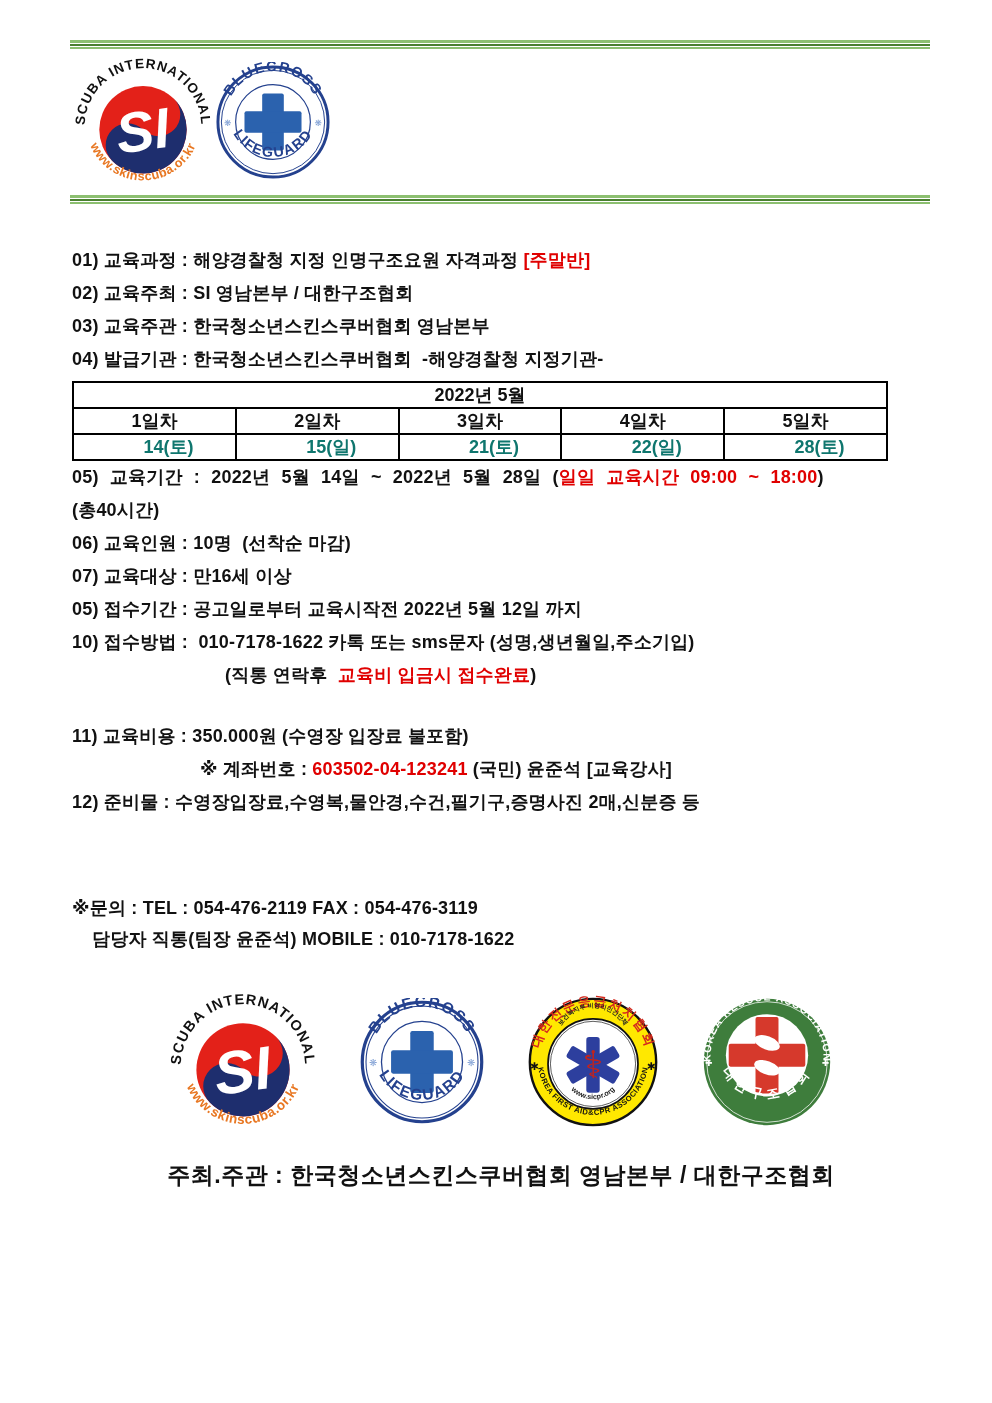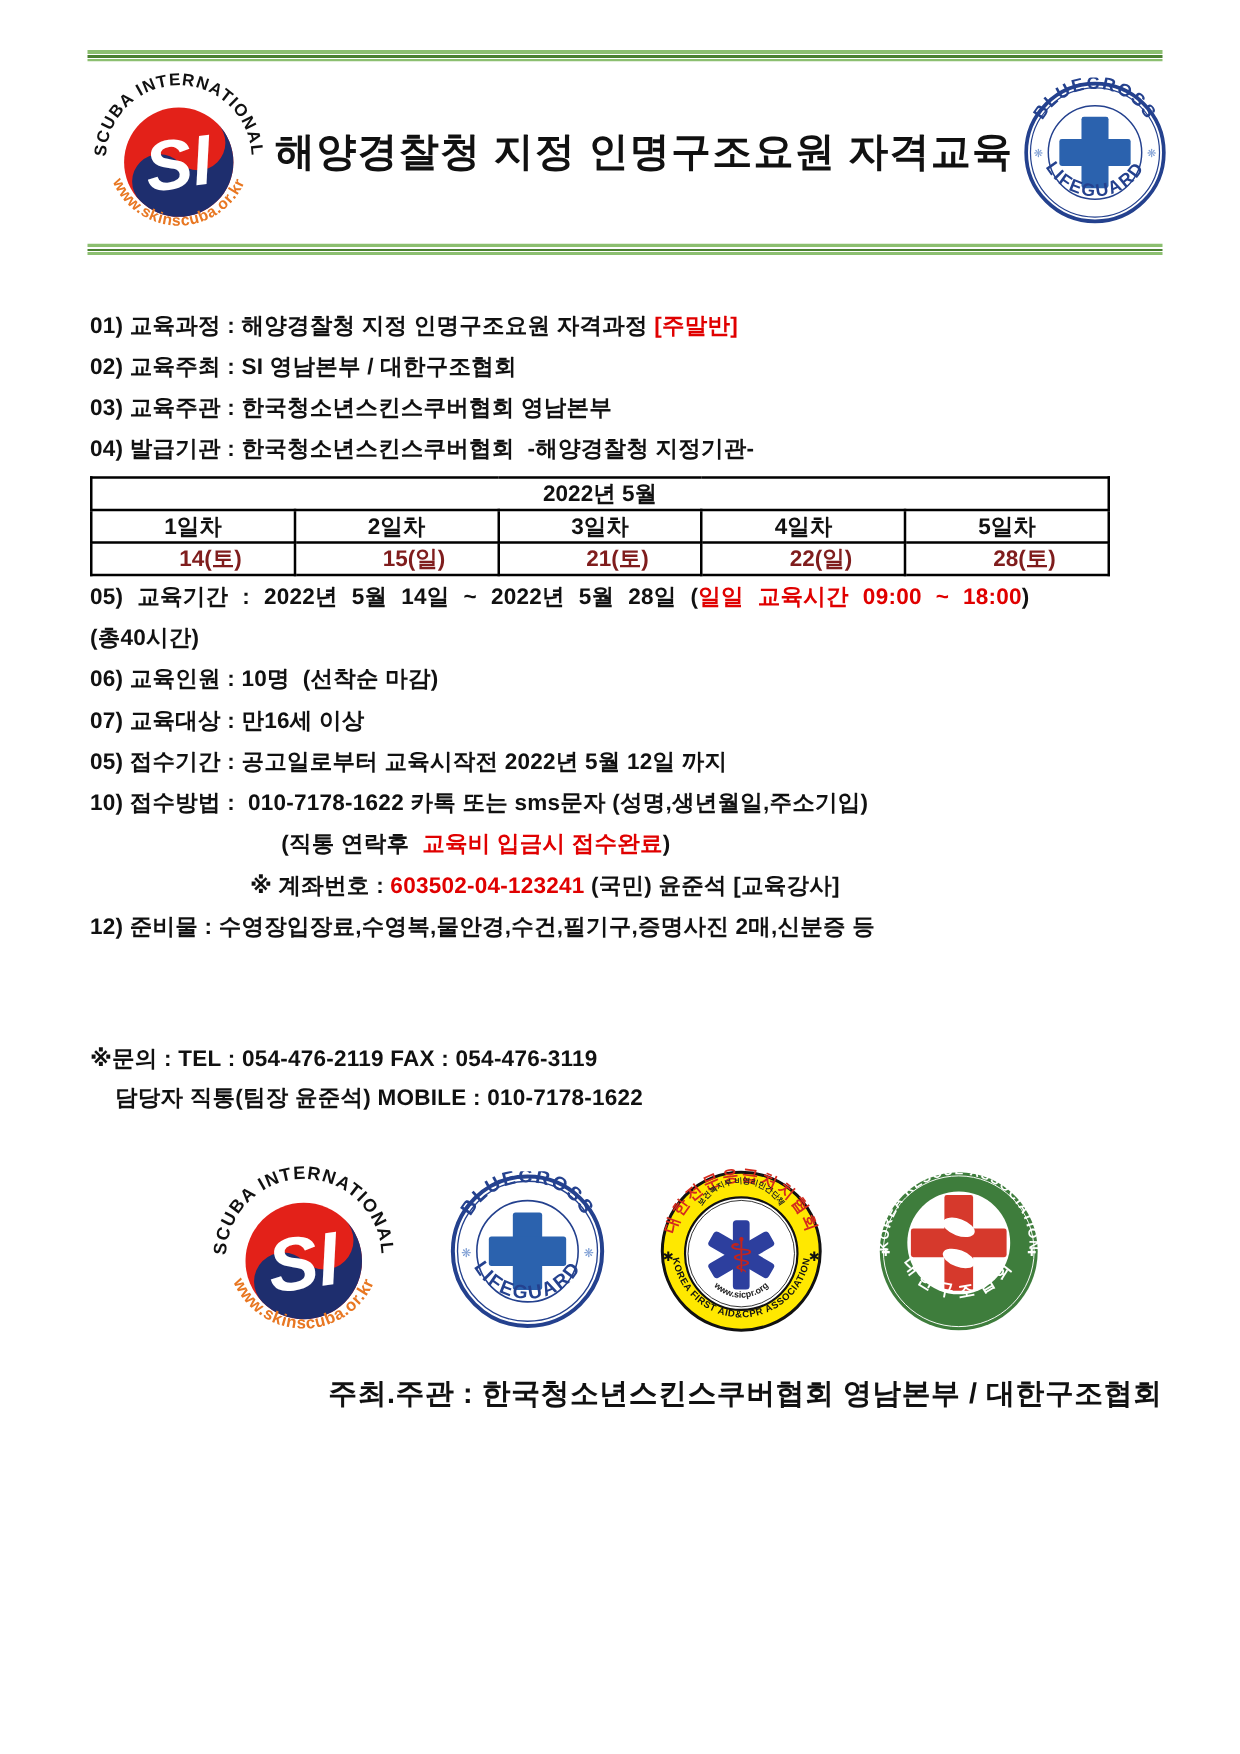--- a/index.html
+++ b/index.html
@@ -31,28 +31,28 @@
   .right-note{ text-align:left; padding-right:28px; }
   .sub-indent-a{ padding-left:153px; }
   .sub-indent-b{ padding-left:128px; }
   .gap-lg{ margin-top:28px; }
 
   table.schedule{ width:816px; border-collapse:collapse; margin-top:5px; table-layout:fixed; }
   table.schedule td{
     border:2px solid #000; text-align:center; vertical-align:middle;
     font-size:18px; font-weight:bold; height:25px; padding:0;
   }
-  table.schedule td.date{ color:#7f1d1d;padding-left:28px; }
+  table.schedule td.date{ color:#0f766e;padding-left:28px; }
 
   .contact{ margin-top:74px; }
   .contact .line{ line-height:31px; }
   .contact-line2{ padding-left:20px; }
 
   .logo-row{ margin-top:34px; display:flex; justify-content:center; align-items:center; gap:40px; }
-  .footer-line{ margin-top:26px; text-align:right; font-size:23px; font-weight:bold; letter-spacing:0.5px; white-space:pre-wrap; }
+  .footer-line{ margin-top:26px; text-align:center; font-size:23px; font-weight:bold; letter-spacing:0.5px; white-space:pre-wrap; }
 
   
   .si-mono{ font-family:"Liberation Sans",sans-serif; font-style:italic; font-weight:bold; font-size:58px; fill:#fff; text-anchor:middle; }
   .si-arc-top{ font-family:"Liberation Sans",sans-serif; font-weight:bold; font-size:14px; fill:#111; text-anchor:middle; letter-spacing:1px; }
   .si-arc-bottom{ font-family:"Liberation Sans",sans-serif; font-weight:bold; font-size:13px; fill:#e87722; text-anchor:middle; letter-spacing:0.5px; }
   .bc-arc{ font-family:"Liberation Sans",sans-serif; font-weight:bold; font-size:14.5px; fill:#24418e; text-anchor:middle; letter-spacing:1.5px; }
   .bc-mark{ font-size:9px; fill:#7f9fd4; text-anchor:middle; }
   .fa-arc-top{ font-family:"Liberation Sans",sans-serif; font-weight:bold; font-size:13.5px; fill:#d42a1e; text-anchor:middle; letter-spacing:2px; }
   .fa-arc-bottom{ font-family:"Liberation Sans",sans-serif; font-weight:bold; font-size:8px; fill:#111; text-anchor:middle; letter-spacing:0.5px; }
   .fa-inner-top{ font-family:"Liberation Sans",sans-serif; font-weight:bold; font-size:6.5px; fill:#222; text-anchor:middle; }
@@ -75,21 +75,20 @@
         <path id="hsi-t" d="M 12,90 A 60,60 0 1 1 128,90"></path>
         <path id="hsi-b" d="M 12,82 A 59,59 0 0 0 128,82"></path>
       </defs>
       <circle cx="70" cy="78" r="45" fill="#e32119"></circle>
       <path d="M 70,33 A 45,45 0 0 1 70,123 A 22.5,22.5 0 0 1 70,78 A 22.5,22.5 0 0 0 70,33 Z" fill="#1e2e6e" transform="rotate(45 70 78)"></path>
       <text class="si-mono" x="70" y="99" transform="rotate(-8 70 82)">SI</text>
       <text class="si-arc-top"><textPath href="#hsi-t" startOffset="50%">SCUBA INTERNATIONAL</textPath></text>
       <text class="si-arc-bottom"><textPath href="#hsi-b" startOffset="50%">www.skinscuba.or.kr</textPath></text>
     </svg>
 
-    <div class="page-title">해양경찰청 지정 인명구조요원 자격교육</div>
 
     <svg class="bc-logo-header" viewBox="0 0 120 120">
       <defs>
         <path id="hbc-t" d="M 14,70 A 48,48 0 1 1 106,70"></path>
         <path id="hbc-b" d="M 16,63 A 46,46 0 0 0 104,63"></path>
       </defs>
       <circle cx="60" cy="60" r="56" fill="#ffffff" stroke="#24418e" stroke-width="3"></circle>
       <circle cx="60" cy="60" r="52.5" fill="none" stroke="#24418e" stroke-width="1"></circle>
       <circle cx="60" cy="60" r="38" fill="none" stroke="#24418e" stroke-width="1.2"></circle>
       <rect x="49" y="31" width="22" height="58" rx="2" fill="#2b62ae"></rect>
@@ -134,20 +133,21 @@
 
     <div class="line spread"><span>05) 교육기간 : 2022년 5월 14일 ~ 2022년 5월 28일 (</span><span class="red">일일 교육시간 09:00 ~ 18:00</span><span>)</span></div>
     <div class="line right-note"><span>(총40시간)</span></div>
 
     <div class="line"><span>06) 교육인원 : 10명  (선착순 마감)</span></div>
     <div class="line"><span>07) 교육대상 : 만16세 이상</span></div>
     <div class="line"><span>05) 접수기간 : 공고일로부터 교육시작전 2022년 5월 12일 까지</span></div>
     <div class="line"><span>10) 접수방법 :  010-7178-1622 카톡 또는 sms문자 (성명,생년월일,주소기입)</span></div>
     <div class="line sub-indent-a"><span>(직통 연락후  </span><span class="red">교육비 입금시 접수완료</span><span>)</span></div>
 
+    <div class="line gap-lg"><span>11) 교육비용 : 350.000원 (수영장 입장료 불포함)</span></div>
     <div class="line sub-indent-b"><span>※ 계좌번호 : </span><span class="red">603502-04-123241</span><span> (국민) 윤준석 [교육강사]</span></div>
     <div class="line"><span>12) 준비물 : 수영장입장료,수영복,물안경,수건,필기구,증명사진 2매,신분증 등</span></div>
 
     <div class="contact">
       <div class="line"><span>※문의 : TEL : 054-476-2119 FAX : 054-476-3119</span></div>
       <div class="line contact-line2"><span>담당자 직통(팀장 윤준석) MOBILE : 010-7178-1622</span></div>
     </div>
 
     <div class="logo-row">
 

